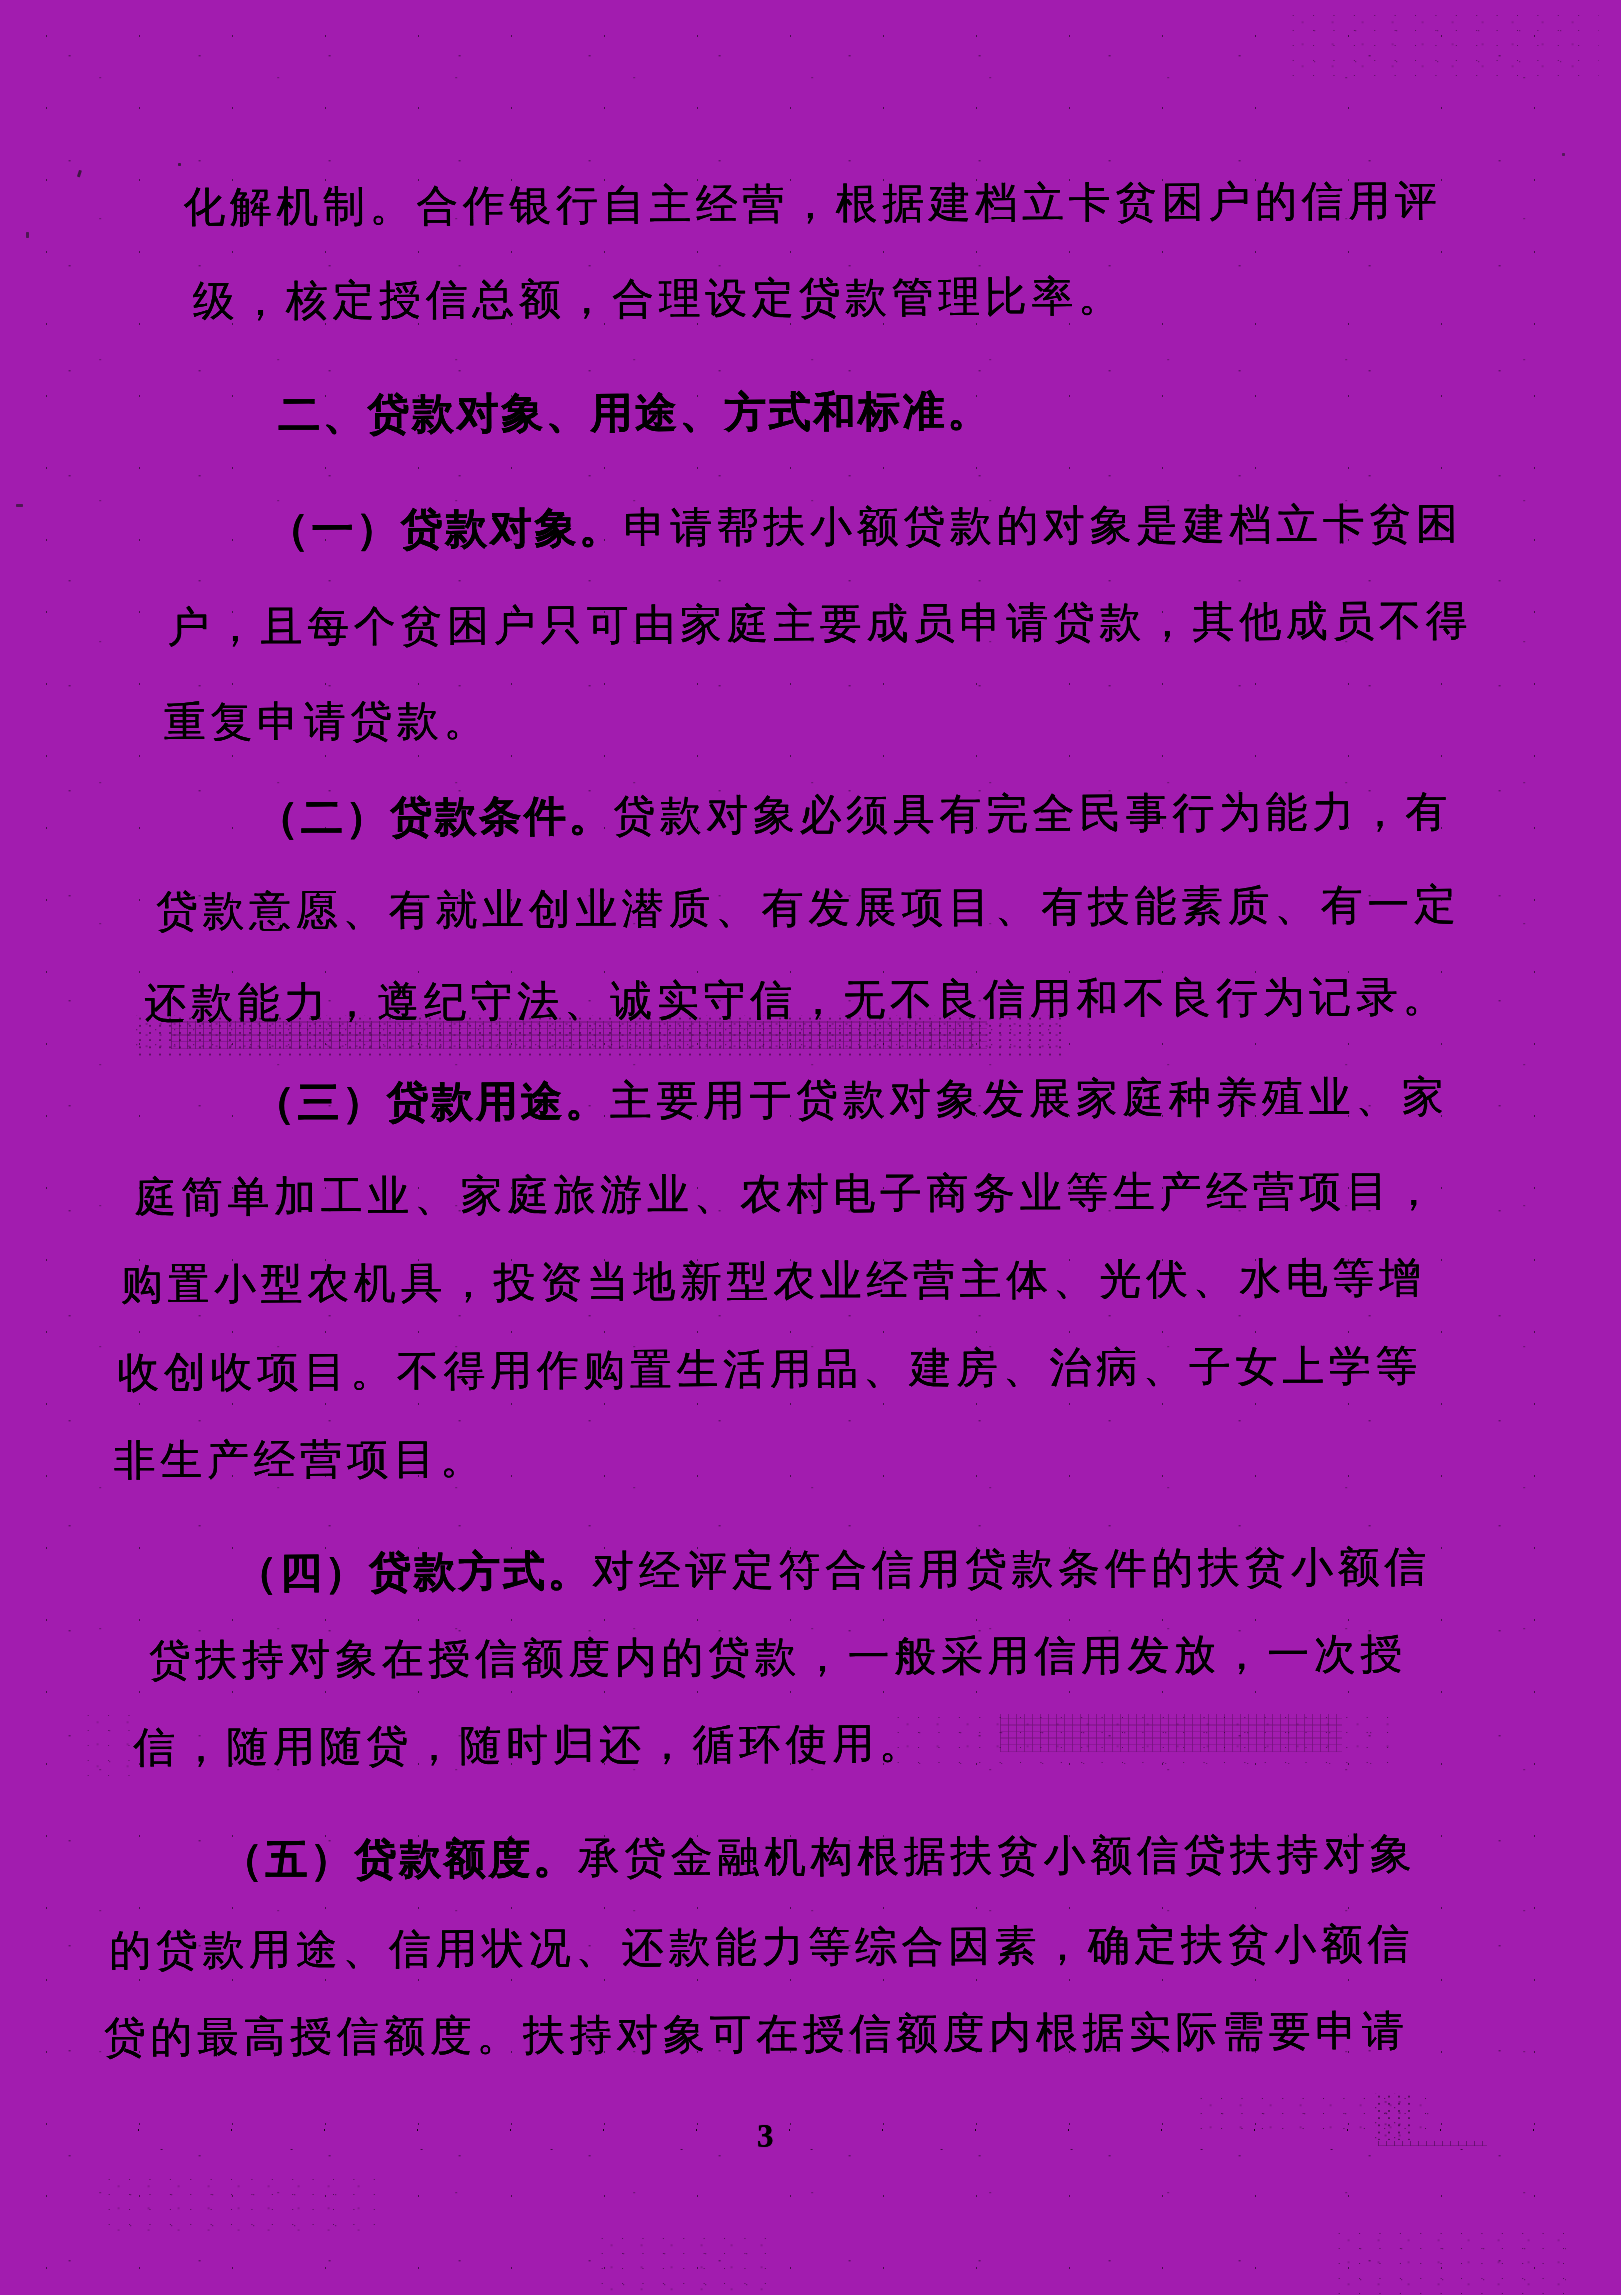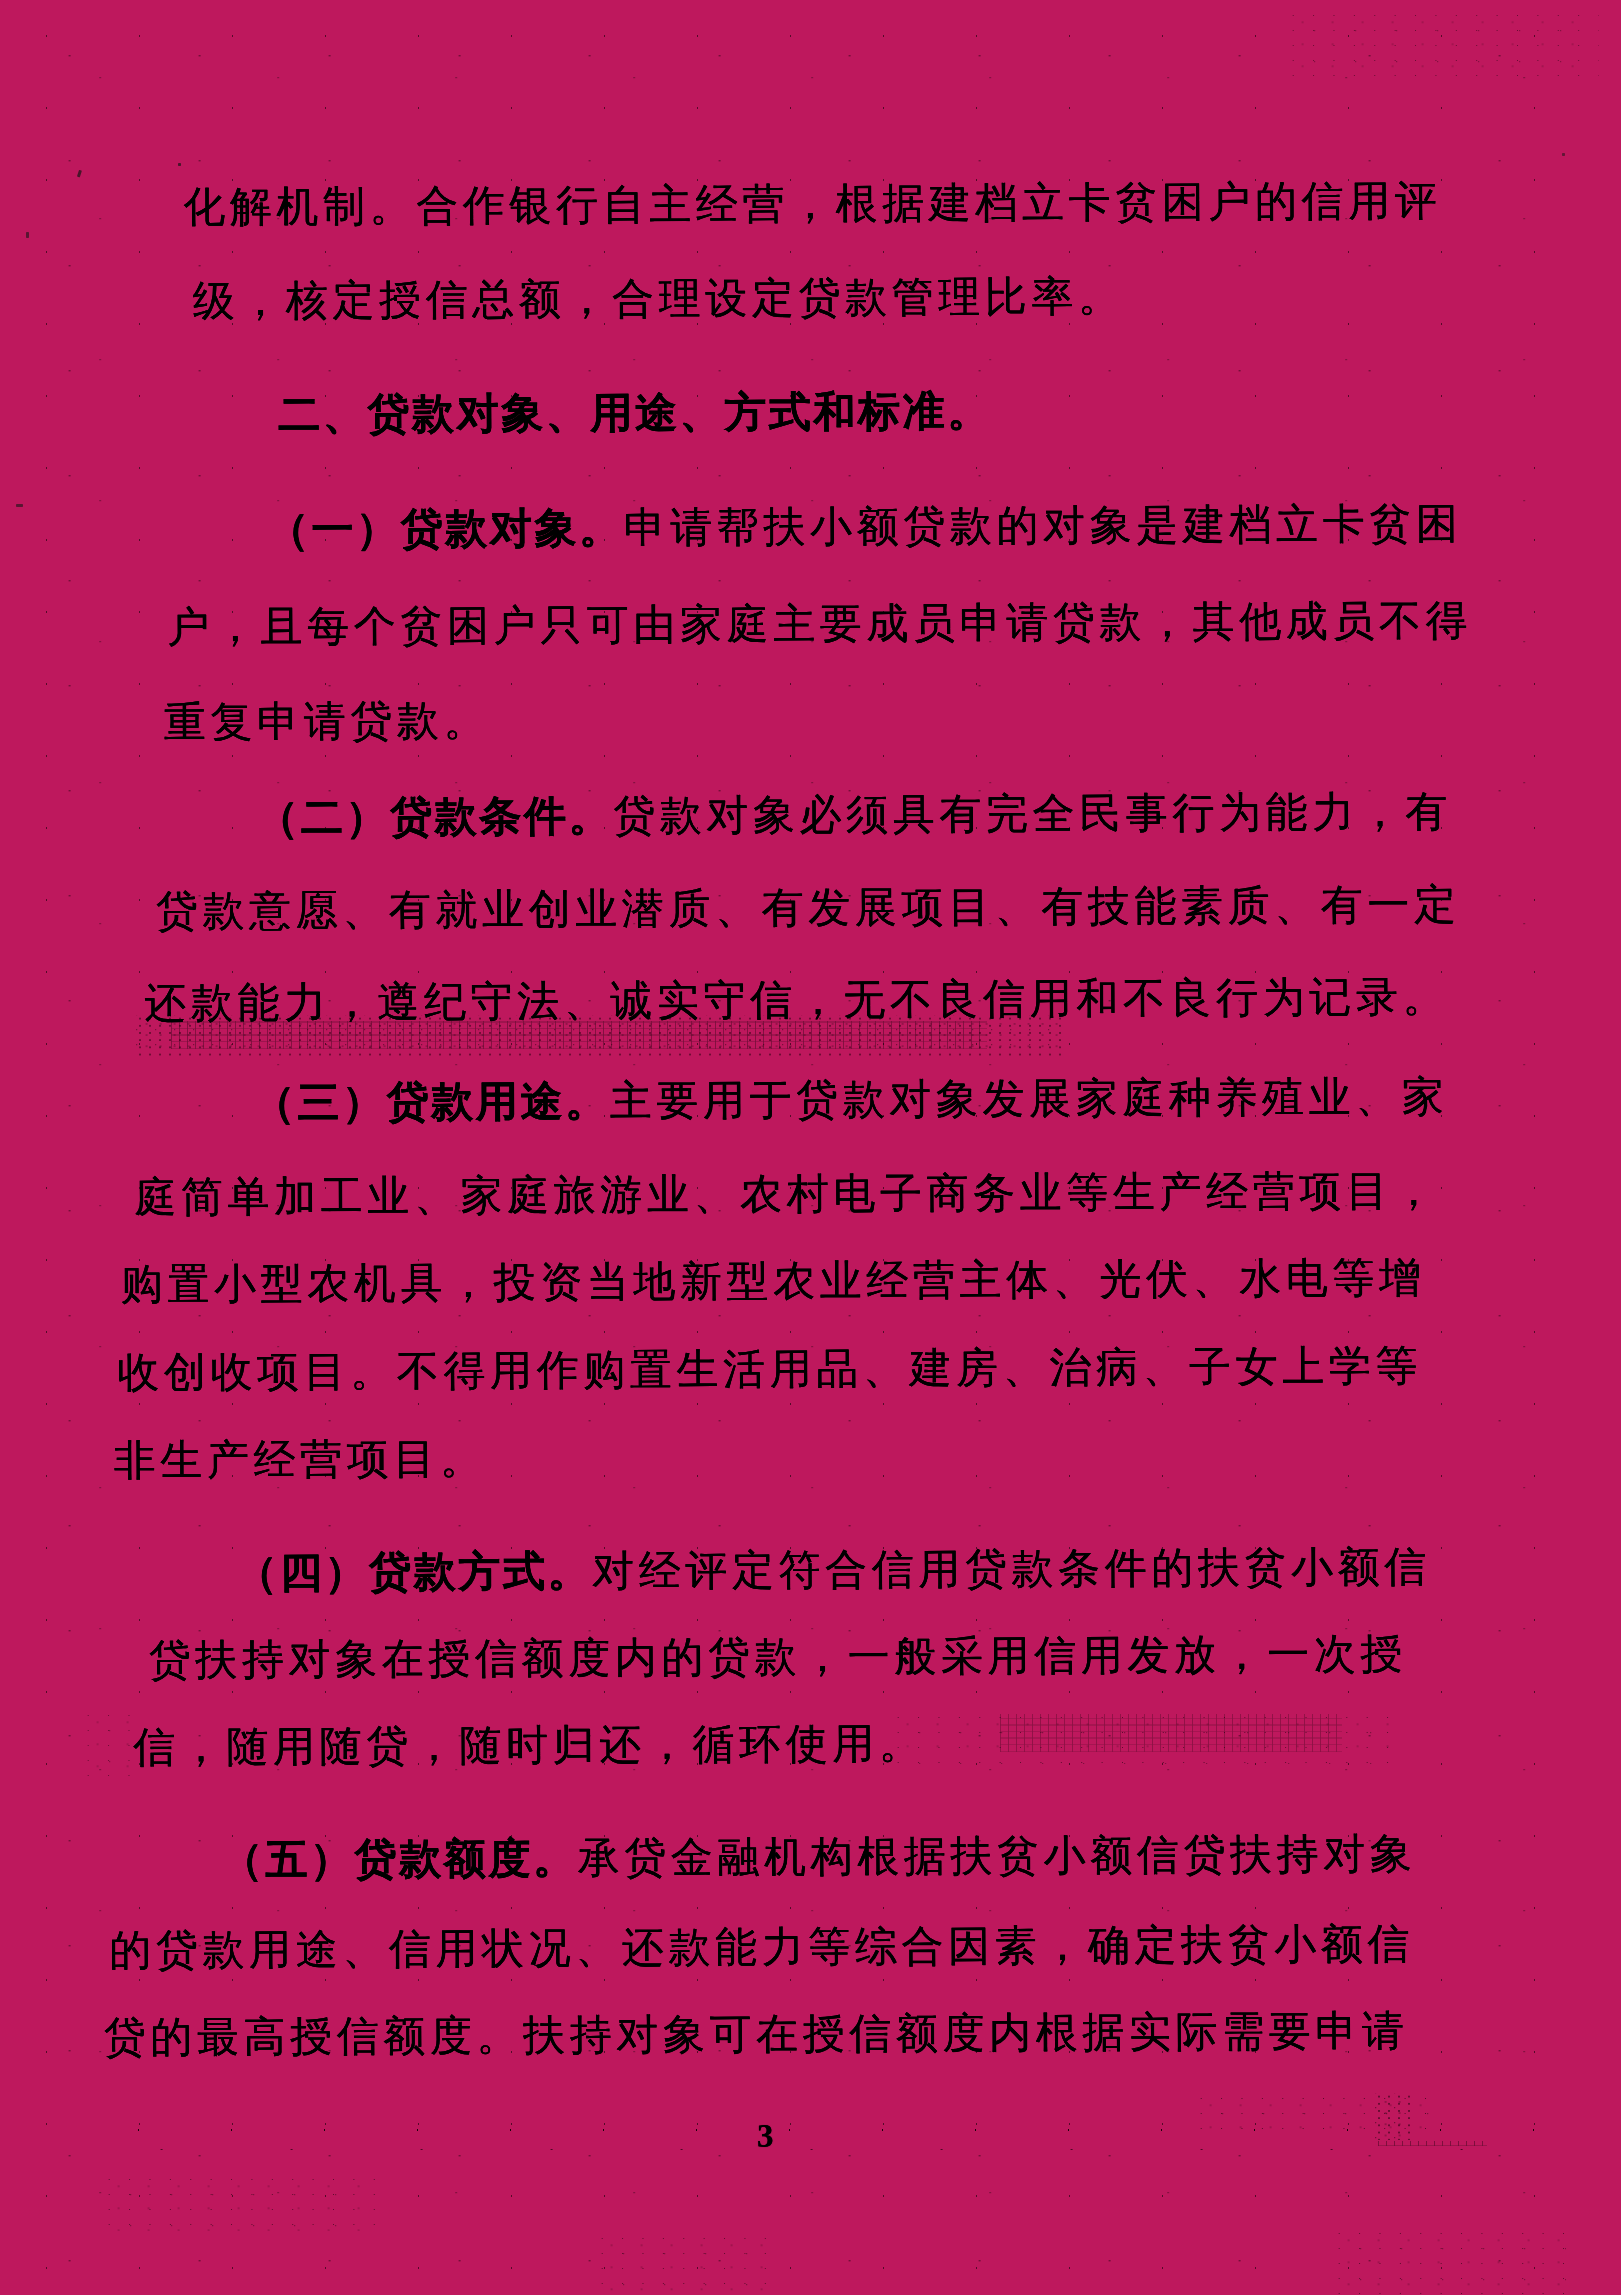--- a/index.html
+++ b/index.html
@@ -1,19 +1,19 @@
 <!DOCTYPE html>
 <html style="font-size:10.5px"><head>
 <meta charset="utf-8">
 <style>
   html,body{margin:0;padding:0;background:#ffffff;}
   .page{
     position:relative;
     width:1622px;height:2295px;
-    background:#be185d;
+    background:#a21caf;
     overflow:hidden;
     font-family:"Liberation Serif", serif;
     color:#0b0b0b;
   }
   .content{
     position:absolute;inset:0;
     transform:rotate(-0.3deg);
     transform-origin:50% 50%;
   }
   .line{

